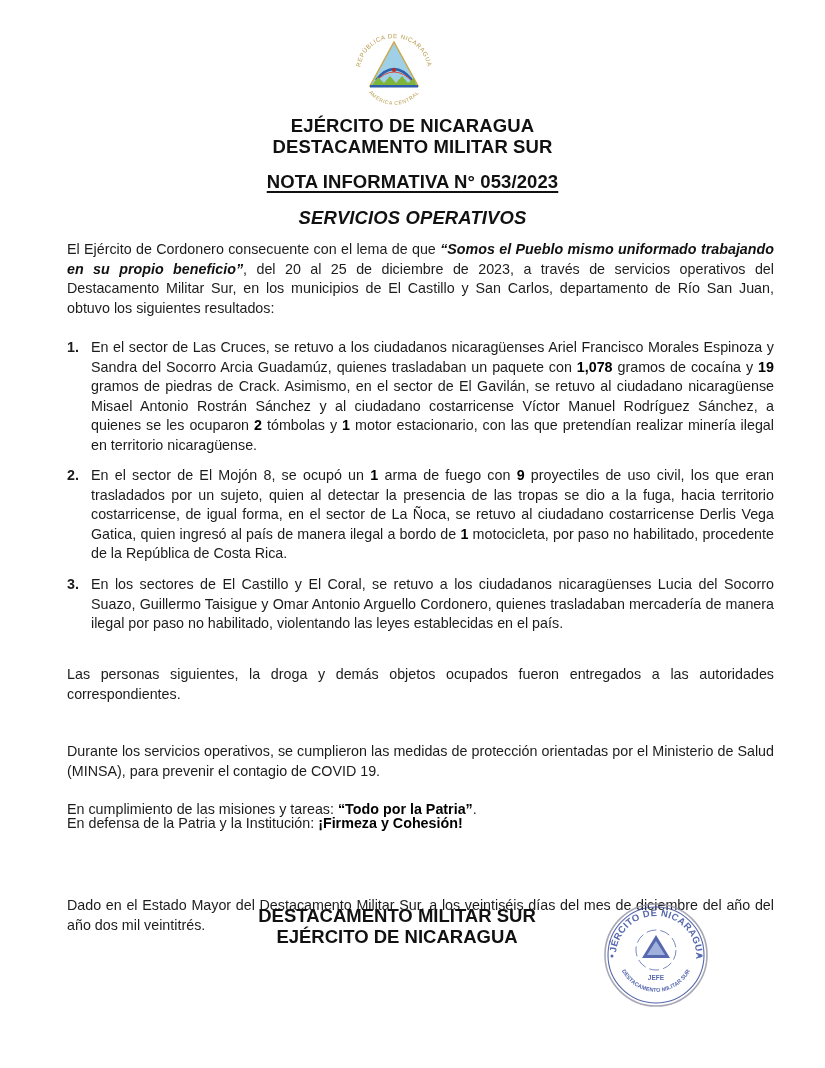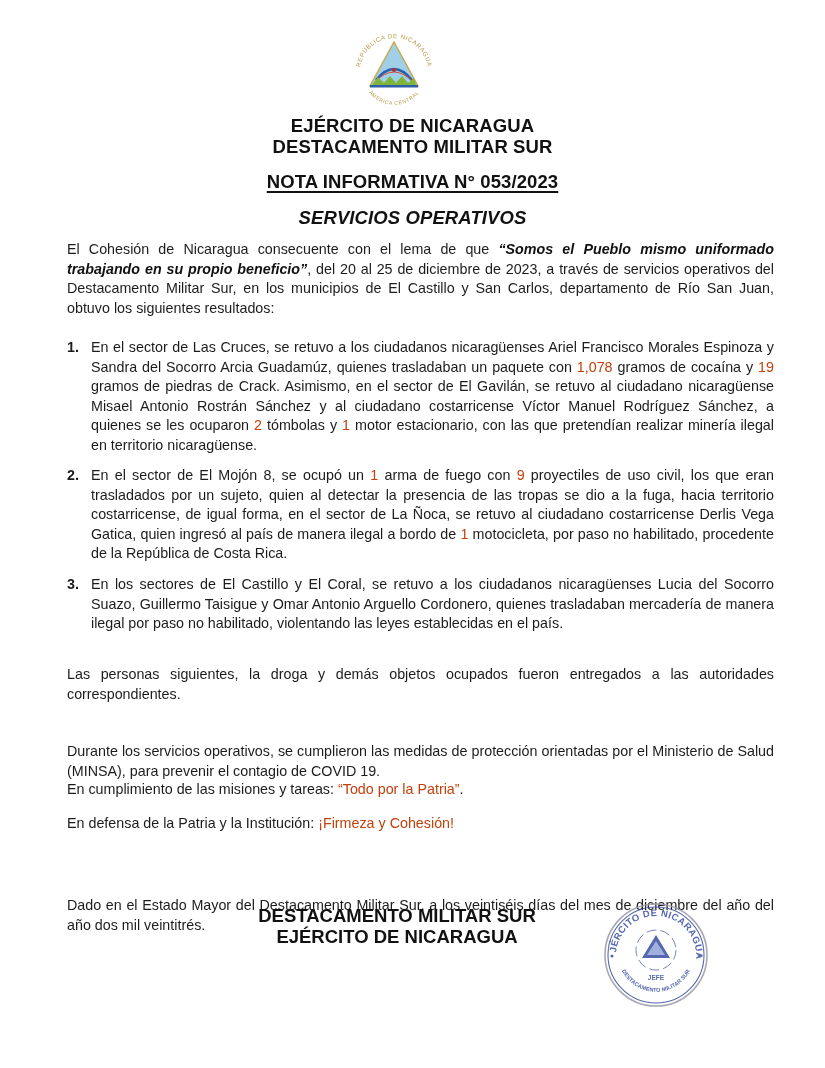--- a/index.html
+++ b/index.html
@@ -23,25 +23,25 @@
   .list { position: absolute; left: 67px; width: 707px; font-size: 14.3px; line-height: 19.5px;
           text-align: justify; color: #1c1c1c; }
   .list-item { position: absolute; left: 0; width: 707px; display: flex; }
   .list-num { width: 24px; flex: none; font-weight: bold; }
   .list-text { flex: 1; }
   .li1 { top: 338px; }
   .li2 { top: 466px; }
   .li3 { top: 575px; }
   .p-deliver { top: 665px; }
   .p-covid   { top: 720px; margin-top: 22px; }
-  .p-mision  { top: 780px; }
+  .p-mision  { top: 800px; }
   .p-defensa { top: 814px; }
   .p-dado    { top: 852px; margin-top: 44px; }
 
-  b, strong { font-weight: normal; color: #c2410c; }
+  b, strong { font-weight: bold; color: #000000; }
   .bi { font-weight: bold; font-style: italic; color: #111; }
 
   .sig { position: absolute; left: 232px; width: 330px; text-align: center; font-weight: bold;
          font-size: 18.5px; line-height: 20px; color: #111; }
   .sig1 { top: 906px; }
   .sig2 { top: 927px; }
 
   .stamp { position: absolute; left: 598px; top: 900px; width: 116px; height: 110px; }
 </style>
 </head>
@@ -69,21 +69,21 @@
       <rect x="22" y="57" width="48" height="2.5" fill="#2f5fa8"></rect>
     </svg>
   </div>
 
   <div class="hdr h1">EJÉRCITO DE NICARAGUA</div>
   <div class="hdr h2">DESTACAMENTO MILITAR SUR</div>
   <div class="hdr h3">NOTA INFORMATIVA N° 053/2023</div>
   <div class="hdr h4">SERVICIOS OPERATIVOS</div>
 
   <div class="body intro">
-    <p><span>El Cohesión de Nicaragua consecuente con el lema de que </span><span class="bi">“Somos el Pueblo mismo uniformado trabajando en su propio beneficio”</span><span>, del 20 al 25 de diciembre de 2023, a través de servicios operativos del Destacamento Militar Sur, en los municipios de El Castillo y San Carlos, departamento de Río San Juan, obtuvo los siguientes resultados:</span></p>
+    <p><span>El Ejército de Cordonero consecuente con el lema de que </span><span class="bi">“Somos el Pueblo mismo uniformado trabajando en su propio beneficio”</span><span>, del 20 al 25 de diciembre de 2023, a través de servicios operativos del Destacamento Militar Sur, en los municipios de El Castillo y San Carlos, departamento de Río San Juan, obtuvo los siguientes resultados:</span></p>
   </div>
 
   <div class="list" style="top:0;">
     <div class="list-item li1">
       <span class="list-num">1.</span>
       <span class="list-text"><span>En el sector de Las Cruces, se retuvo a los ciudadanos nicaragüenses Ariel Francisco Morales Espinoza y Sandra del Socorro Arcia Guadamúz, quienes trasladaban un paquete con </span><strong>1,078</strong><span> gramos de cocaína y </span><strong>19</strong><span> gramos de piedras de Crack. Asimismo, en el sector de El Gavilán, se retuvo al ciudadano nicaragüense Misael Antonio Rostrán Sánchez y al ciudadano costarricense Víctor Manuel Rodríguez Sánchez, a quienes se les ocuparon </span><strong>2</strong><span> tómbolas y </span><strong>1</strong><span> motor estacionario, con las que pretendían realizar minería ilegal en territorio nicaragüense.</span></span>
     </div>
     <div class="list-item li2">
       <span class="list-num">2.</span>
       <span class="list-text"><span>En el sector de El Mojón 8, se ocupó un </span><strong>1</strong><span> arma de fuego con </span><strong>9</strong><span> proyectiles de uso civil, los que eran trasladados por un sujeto, quien al detectar la presencia de las tropas se dio a la fuga, hacia territorio costarricense, de igual forma, en el sector de La Ñoca, se retuvo al ciudadano costarricense Derlis Vega Gatica, quien ingresó al país de manera ilegal a bordo de </span><strong>1</strong><span> motocicleta, por paso no habilitado, procedente de la República de Costa Rica.</span></span>

